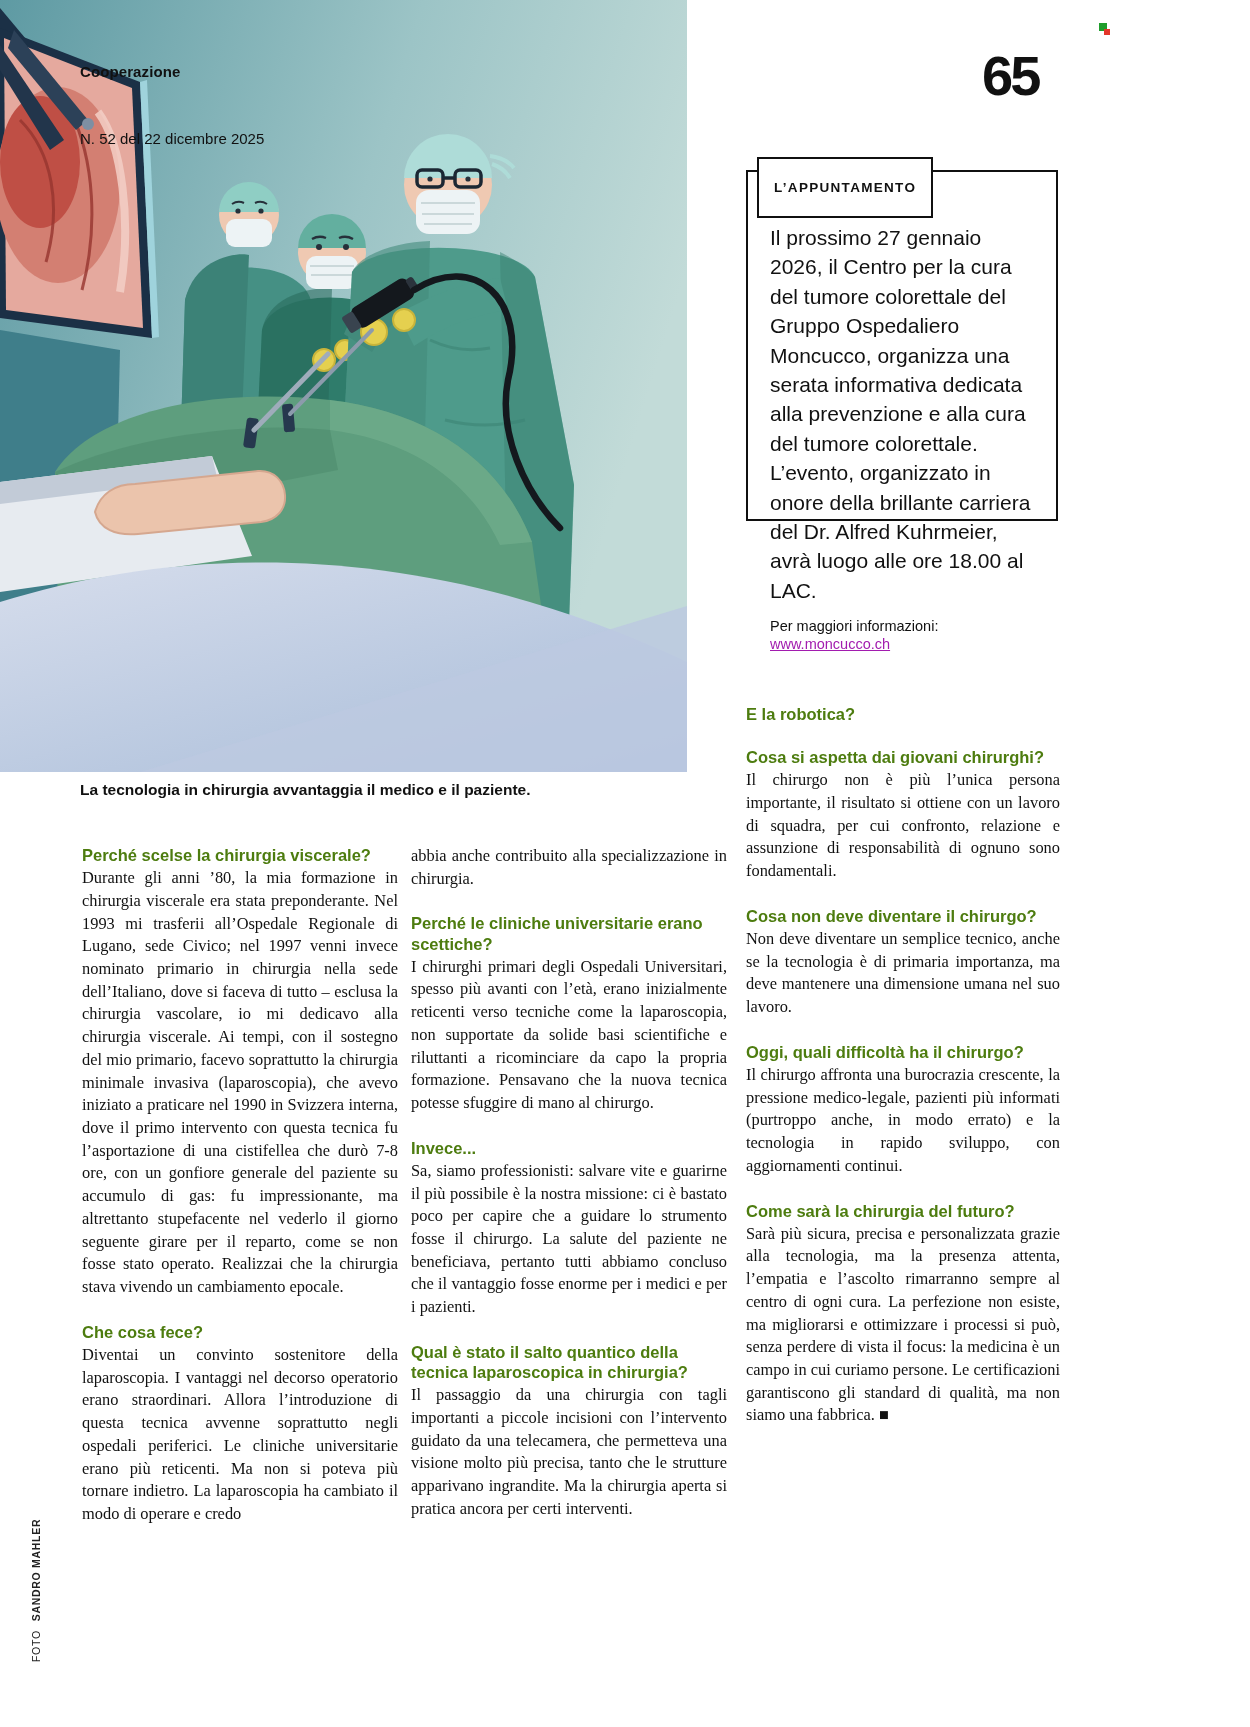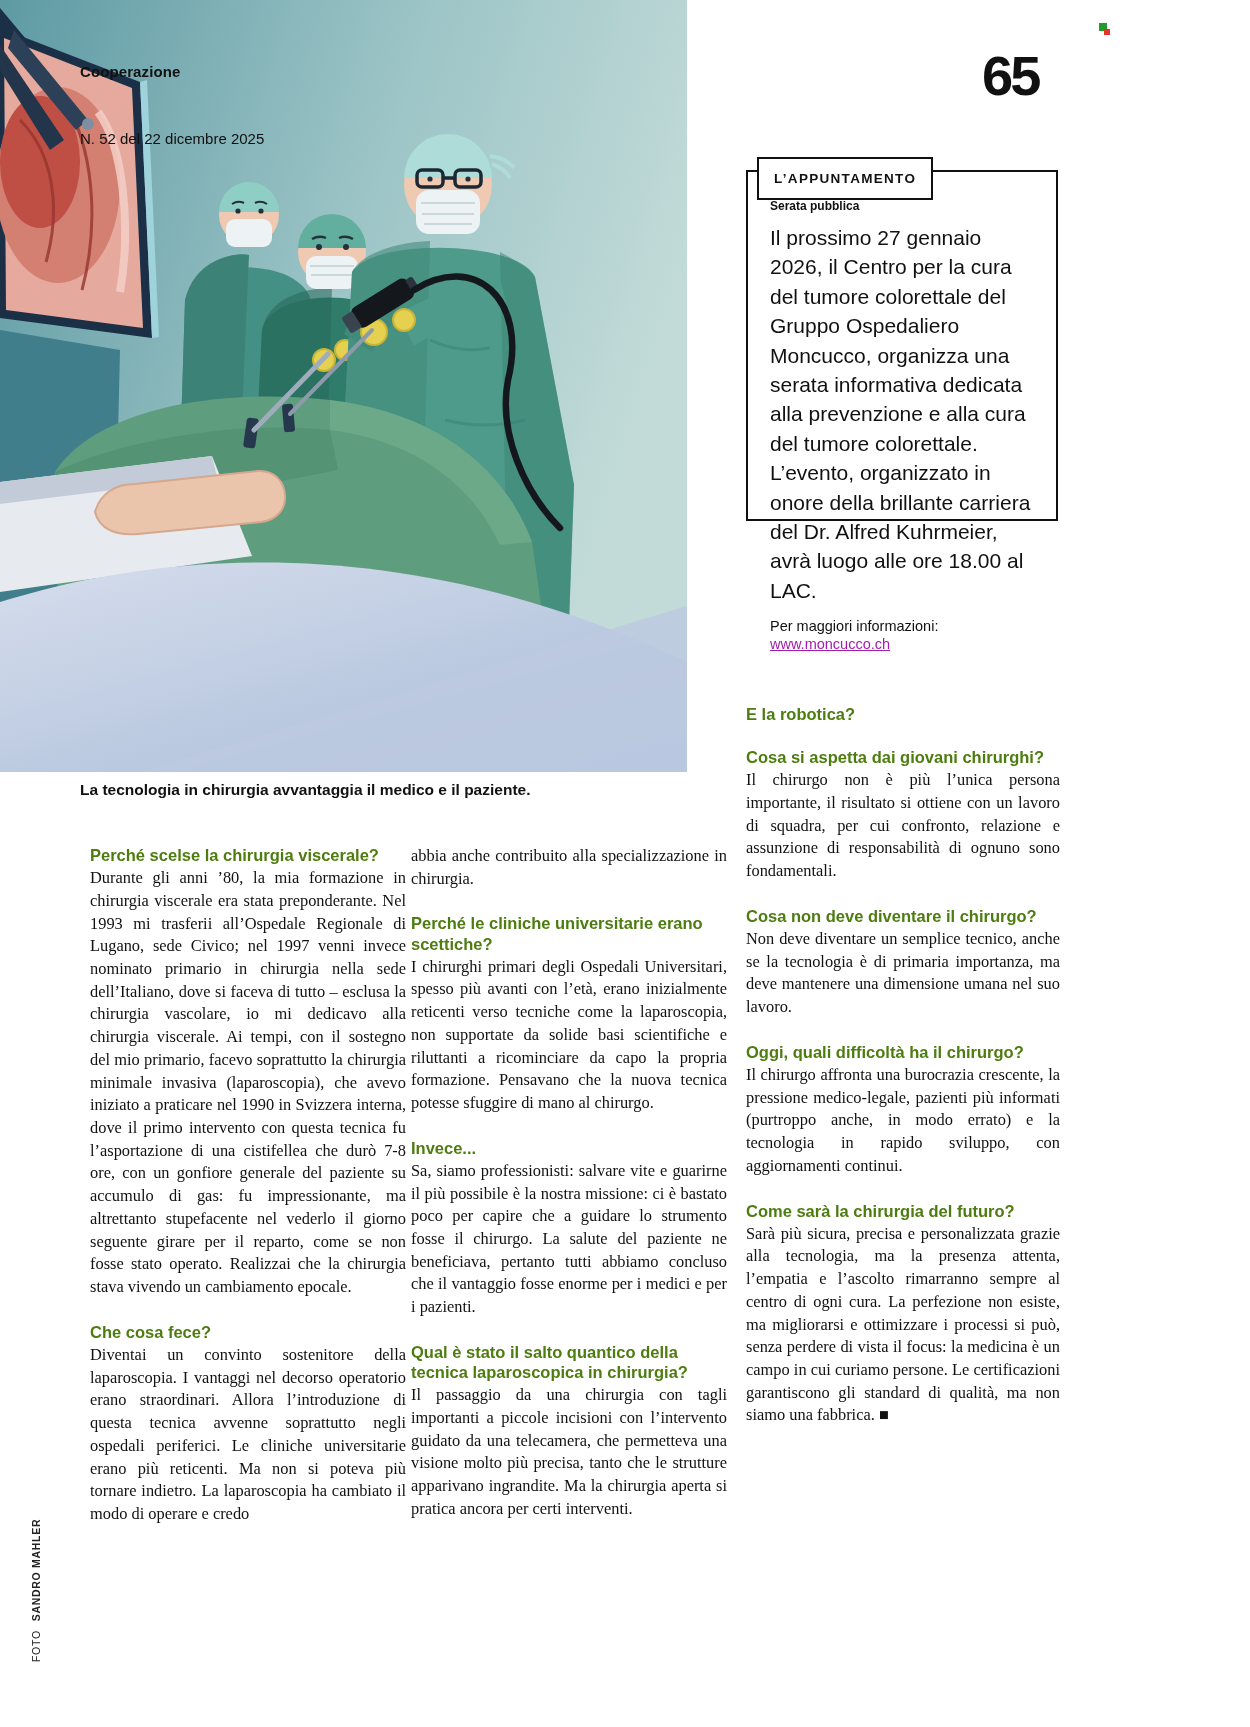--- a/index.html
+++ b/index.html
@@ -24,29 +24,29 @@
   .pm-green{position:absolute;left:0;top:0;width:8px;height:8px;background:#1f9d2c;}
   .pm-red{position:absolute;left:5px;top:6px;width:6px;height:6px;background:#e3362b;}
 
   
   .caption{position:absolute;left:80px;top:781px;width:640px;font-weight:700;font-size:15.5px;}
 
   
   .appointment{position:absolute;left:746px;top:170px;width:312px;height:351px;box-sizing:border-box;
                border:2px solid #101010;padding:27px 22px 0 22px;background:#fff;}
   .appointment-kicker{position:absolute;top:-15px;left:9px;background:#fff;border:2px solid #101010;
-               padding:12px 15px;font-weight:700;font-size:13.5px;letter-spacing:1.3px;}
+               padding:21px 15px;font-weight:700;font-size:13.5px;letter-spacing:1.3px;}
   .appointment-title{font-size:12px;font-weight:700;margin:0 0 10px 0;}
   .appt-body{font-size:21px;line-height:1.4;margin:0;}
   .appt-info{font-size:14.5px;margin:13px 0 0 0;}
   .appt-link{font-size:14.5px;color:#a21caf;text-decoration:underline;display:inline-block;margin-top:2px;cursor:pointer;}
 
   
   .col{position:absolute;width:316px;}
-  .col1{left:90px;top:845px;}
+  .col1{left:82px;top:845px;}
   .col2{left:411px;top:845px;}
   .col3{left:746px;top:704px;width:314px;}
   .qa-h{font-family:"Liberation Sans",sans-serif;font-weight:700;font-size:16.5px;line-height:1.22;
         margin:23px 0 2px 0;color:#4d7c0f;}
   .qa-h.first{margin-top:0;}
   .qa-p{font-family:"Liberation Serif",serif;font-size:16.4px;line-height:1.385;
         text-align:justify;margin:0;hyphens:auto;-webkit-hyphens:auto;}
 
   
   .photo-credit{position:absolute;left:30px;top:1662px;transform:rotate(-90deg);

